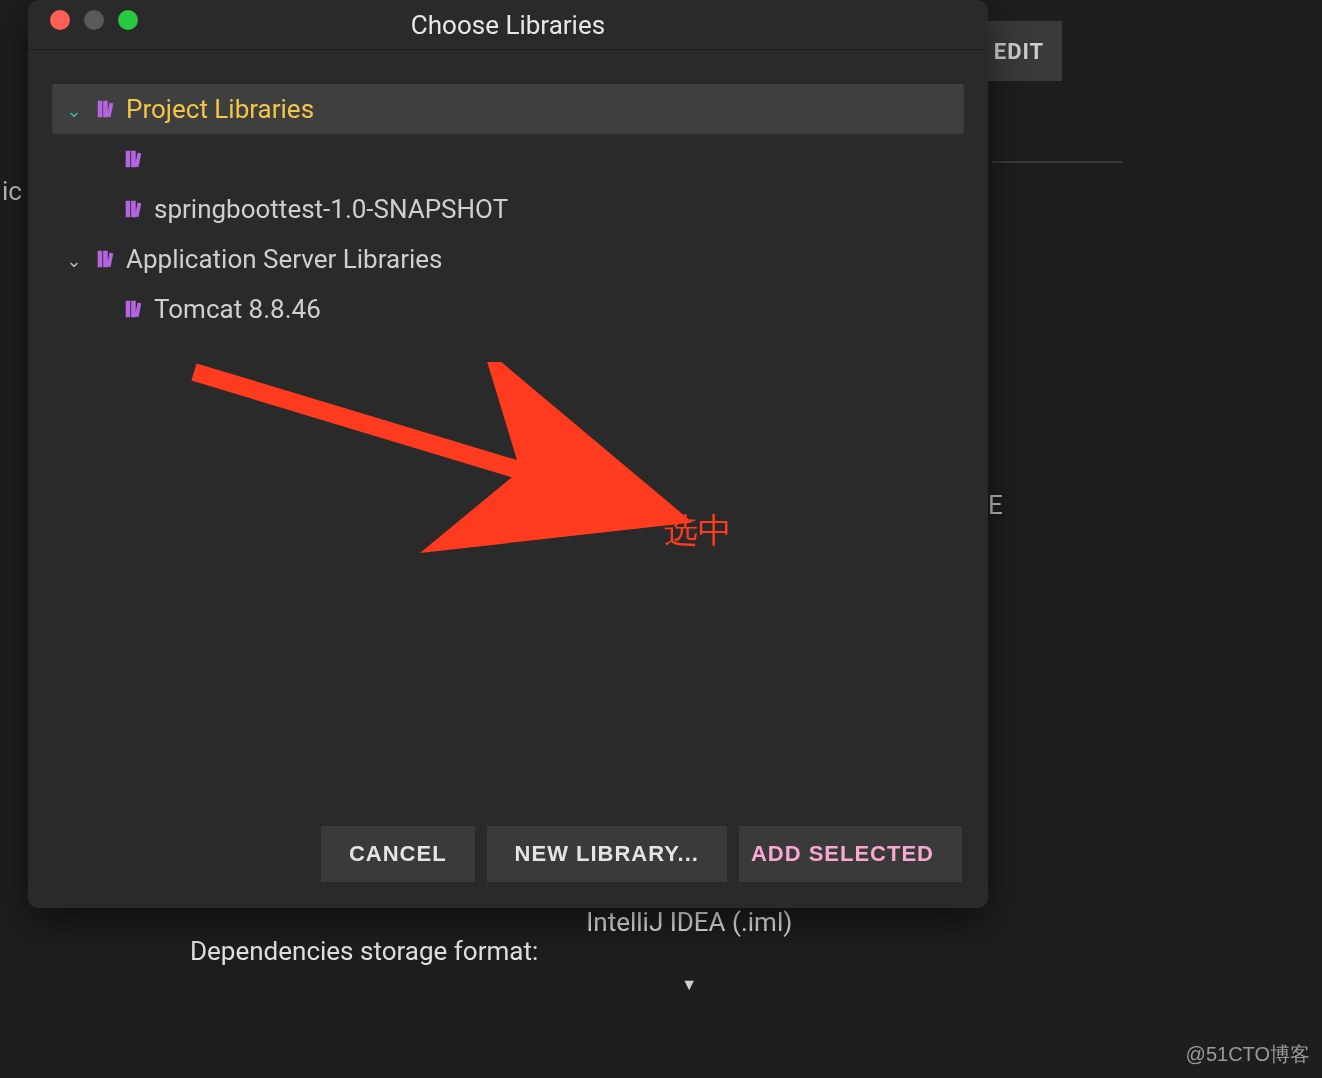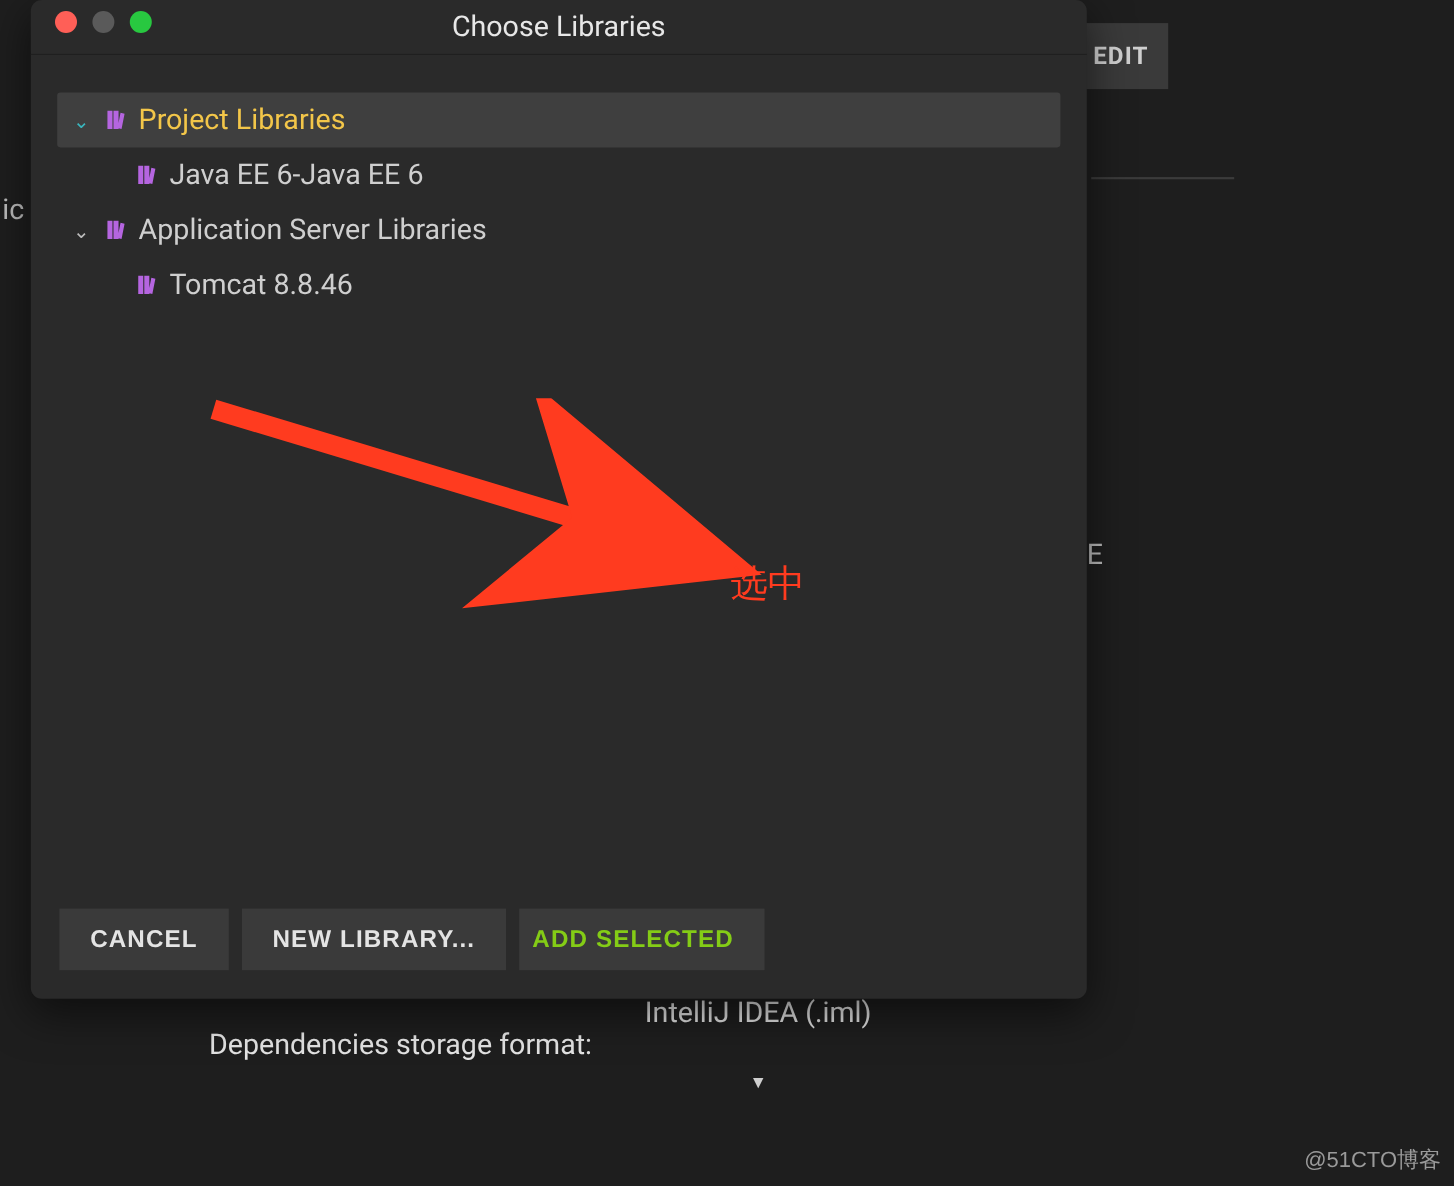--- a/index.html
+++ b/index.html
@@ -66,28 +66,28 @@
 
   .annotation {
     position:absolute; left:636px; top:458px; color:#ff3b1f; font-size:34px; font-weight:500;
   }
 
   .arrow-svg {
     position:absolute; left:160px; top:312px; width:520px; height:200px; pointer-events:none;
   }
 
   .dialog-buttons {
-    display:flex; gap:12px; padding:20px 26px 26px 26px;
+    display:flex; gap:12px; justify-content:flex-end; padding:20px 26px 26px 26px;
   }
   .btn {
     height:56px; background:#3a3a3a; color:#e4e4e4; font-weight:700; letter-spacing:1px;
     font-size:22px; display:flex; align-items:center; justify-content:center; padding:0 28px;
     border:none; cursor:pointer;
   }
-  .btn.disabled { color:#84cc16; cursor:default;padding-left:12px; }
+  .btn.disabled { color:#f9a8d4; cursor:default;padding-left:12px; }
 </style>
 </head>
 <body>
 
 <div class="bg-edit-btn">
   <span>EDIT</span>
 </div>
 <div class="bg-divider"></div>
 <div class="bg-e">E</div>
 <div class="bg-ic">ic</div>
@@ -121,21 +121,28 @@
           </svg>
       </span>
       <span class="label">Project Libraries</span>
     </div>
     <div class="row child">
       <span class="lib-icon">
         <svg viewBox="0 0 24 24">
             <path fill="#b565e0" d="M4 3h5v18H4zM10 3h5v18h-5zM17 5l4 1-3 15-4-1z"></path>
           </svg>
       </span>
-      <span class="label">Java EE 6-Java EE 6</span>
+    </div>
+    <div class="row child">
+      <span class="lib-icon">
+        <svg viewBox="0 0 24 24">
+            <path fill="#b565e0" d="M4 3h5v18H4zM10 3h5v18h-5zM17 5l4 1-3 15-4-1z"></path>
+          </svg>
+      </span>
+      <span class="label">springboottest-1.0-SNAPSHOT</span>
     </div>
 
     <div class="row">
       <span class="chev grey">⌄</span>
       <span class="lib-icon">
         <svg viewBox="0 0 24 24">
             <path fill="#b565e0" d="M4 3h5v18H4zM10 3h5v18h-5zM17 5l4 1-3 15-4-1z"></path>
           </svg>
       </span>
       <span class="label">Application Server Libraries</span>

